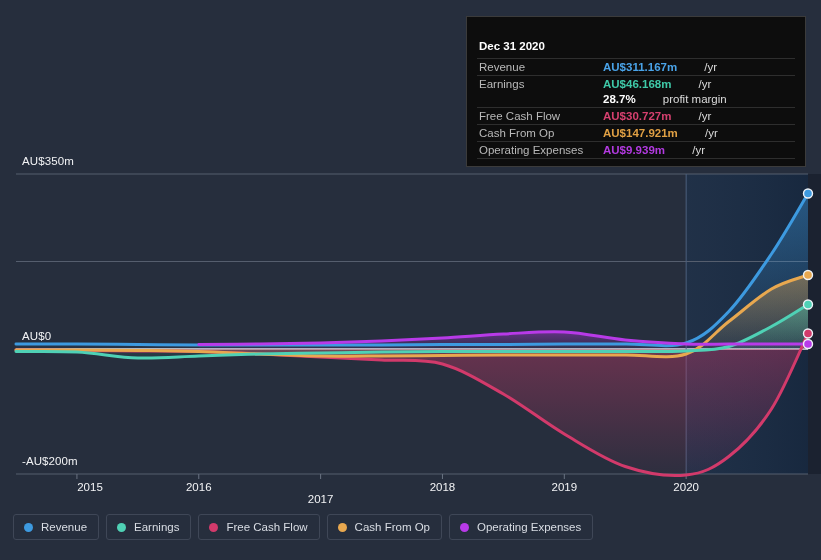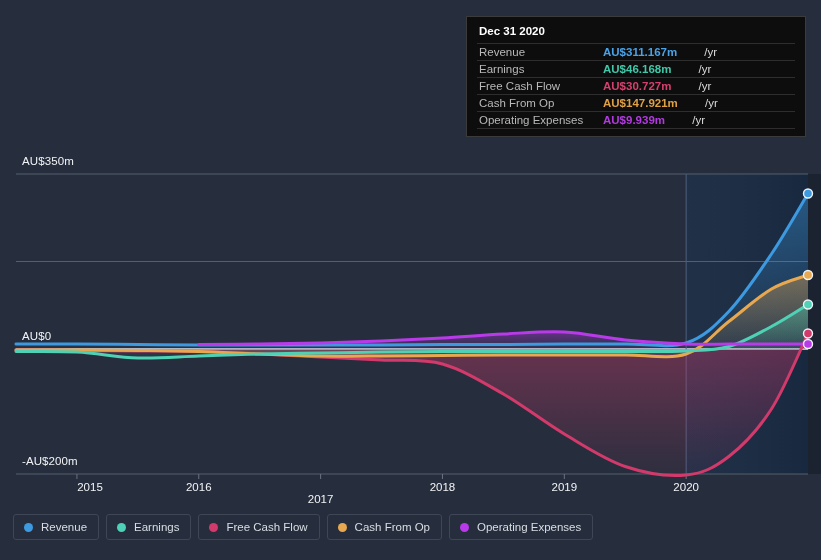--- a/index.html
+++ b/index.html
@@ -40,21 +40,21 @@
     white-space: nowrap;
   }
 
   
   #tooltip {
     position: absolute;
     left: 466px; top: 16px;
     width: 340px;
     background: #0d0d0d;
     border: 1px solid #3b3b3b;
-    padding: 7px 10px 4px 10px;
+    padding: 22px 10px 4px 10px;
     font-size: 11.5px;
   }
   #tooltip .tt-title {
     color: #ffffff;
     font-weight: bold;
     font-size: 11.5px;
     padding: 1px 0 6px 2px;
   }
   #tooltip table { border-collapse: collapse; width: 100%; }
   #tooltip td {
@@ -192,20 +192,24 @@
     <table>
       <tbody id="tooltip-rows">
           <tr>
             <td class="tt-key">Revenue</td>
             <td class="tt-val"><span class="amt" style="color: rgb(74, 163, 232);">AU$311.167m</span><span class="per"> /yr</span></td>
           </tr>
           <tr>
             <td class="tt-key">Earnings</td>
             <td class="tt-val"><span class="amt" style="color: rgb(63, 201, 168);">AU$46.168m</span><span class="per"> /yr</span></td>
           </tr>
+          <tr class="margin-line">
+            <td class="tt-key"></td>
+            <td class="tt-val"><span class="amt" style="color: rgb(255, 255, 255);">28.7%</span><span class="per"> profit margin</span></td>
+          </tr>
           <tr>
             <td class="tt-key">Free Cash Flow</td>
             <td class="tt-val"><span class="amt" style="color: rgb(214, 64, 111);">AU$30.727m</span><span class="per"> /yr</span></td>
           </tr>
           <tr>
             <td class="tt-key">Cash From Op</td>
             <td class="tt-val"><span class="amt" style="color: rgb(224, 160, 68);">AU$147.921m</span><span class="per"> /yr</span></td>
           </tr>
           <tr>
             <td class="tt-key">Operating Expenses</td>

